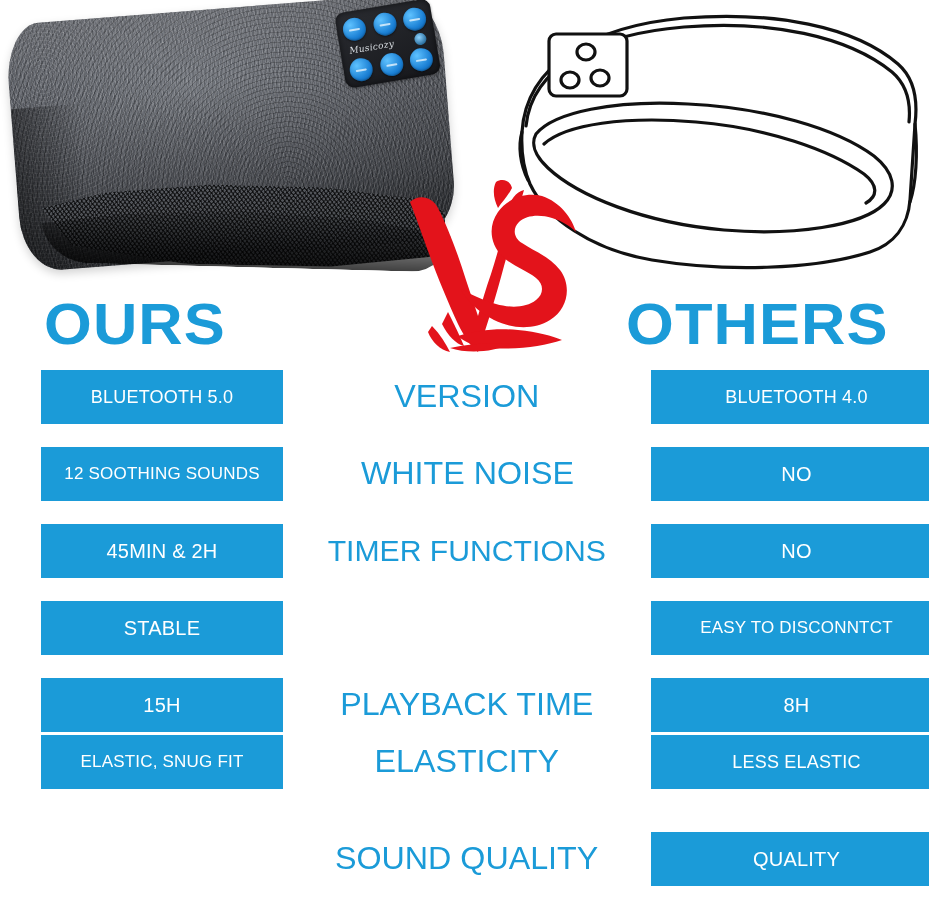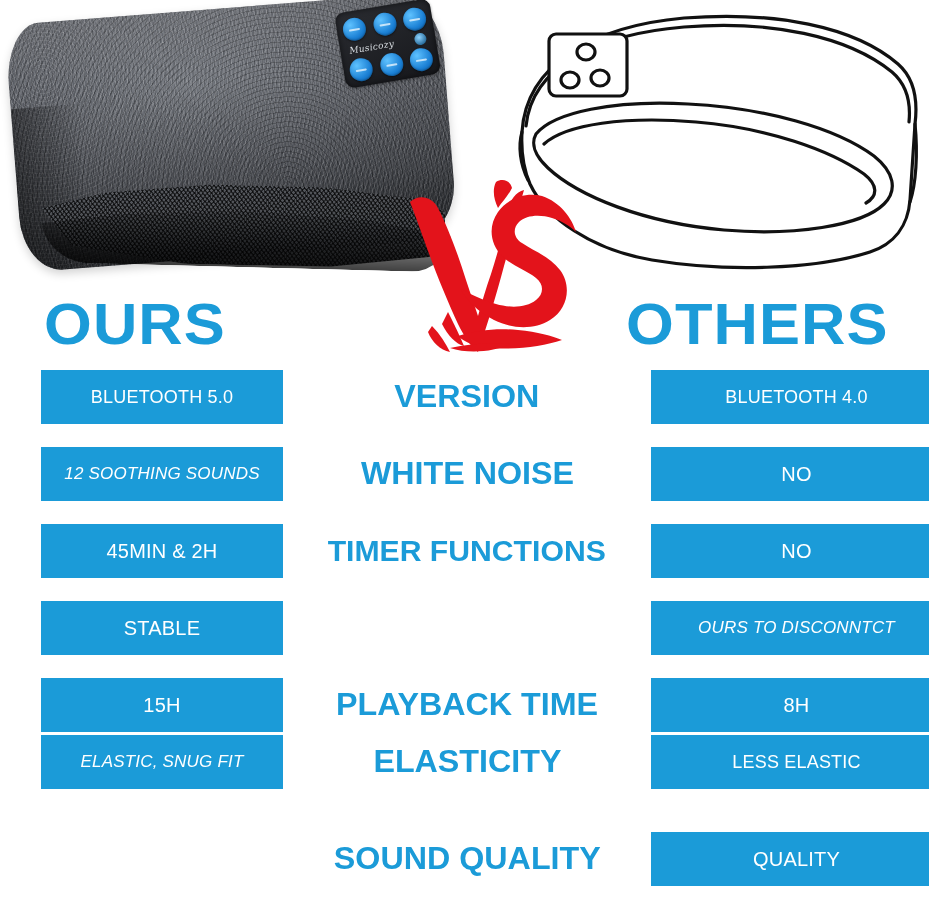--- a/index.html
+++ b/index.html
@@ -144,31 +144,31 @@
   }
   .cell-left { left:41px;  width:242px; }
   .cell-right{ left:651px; width:291px; }
 
   .cell .txt{ display:block; transform:scaleX(1); }
 
   .feature{
     position:absolute; left:283px; width:368px; top:0; height:54px;
     display:flex; align-items:center; justify-content:center;
     color:#1B9BD8;
-    font-weight:bold;
+    font-weight:normal;
     font-size:31px;
     letter-spacing:0px;
     white-space:nowrap;
     text-align:center;
   }
   .feature .txt{ display:block; transform:scaleX(1.04); }
 
   
   .fit-sm .txt{ font-size:18px; }
-  .fit-xs .txt{ font-size:17px;font-style:italic; }
+  .fit-xs .txt{ font-size:17px; }
 </style>
 </head>
 <body>
 
 <div id="hero">
 
   <div class="ours-photo">
     <div class="band-outer">
       <div class="band-body">
         <div class="heather"></div>
@@ -327,21 +327,21 @@
       </div>
       <div class="cell cell-right">
         <span class="txt">NO</span>
       </div>
     </div>
     <div class="row" style="top: 231px;">
       <div class="cell cell-left">
         <span class="txt">STABLE</span>
       </div>
       <div class="cell cell-right fit-xs">
-        <span class="txt">OURS TO DISCONNTCT</span>
+        <span class="txt">EASY TO DISCONNTCT</span>
       </div>
     </div>
     <div class="row" style="top: 308px;">
       <div class="cell cell-left">
         <span class="txt">15H</span>
       </div>
       <div class="feature">
         <span class="txt">PLAYBACK TIME</span>
       </div>
       <div class="cell cell-right">

